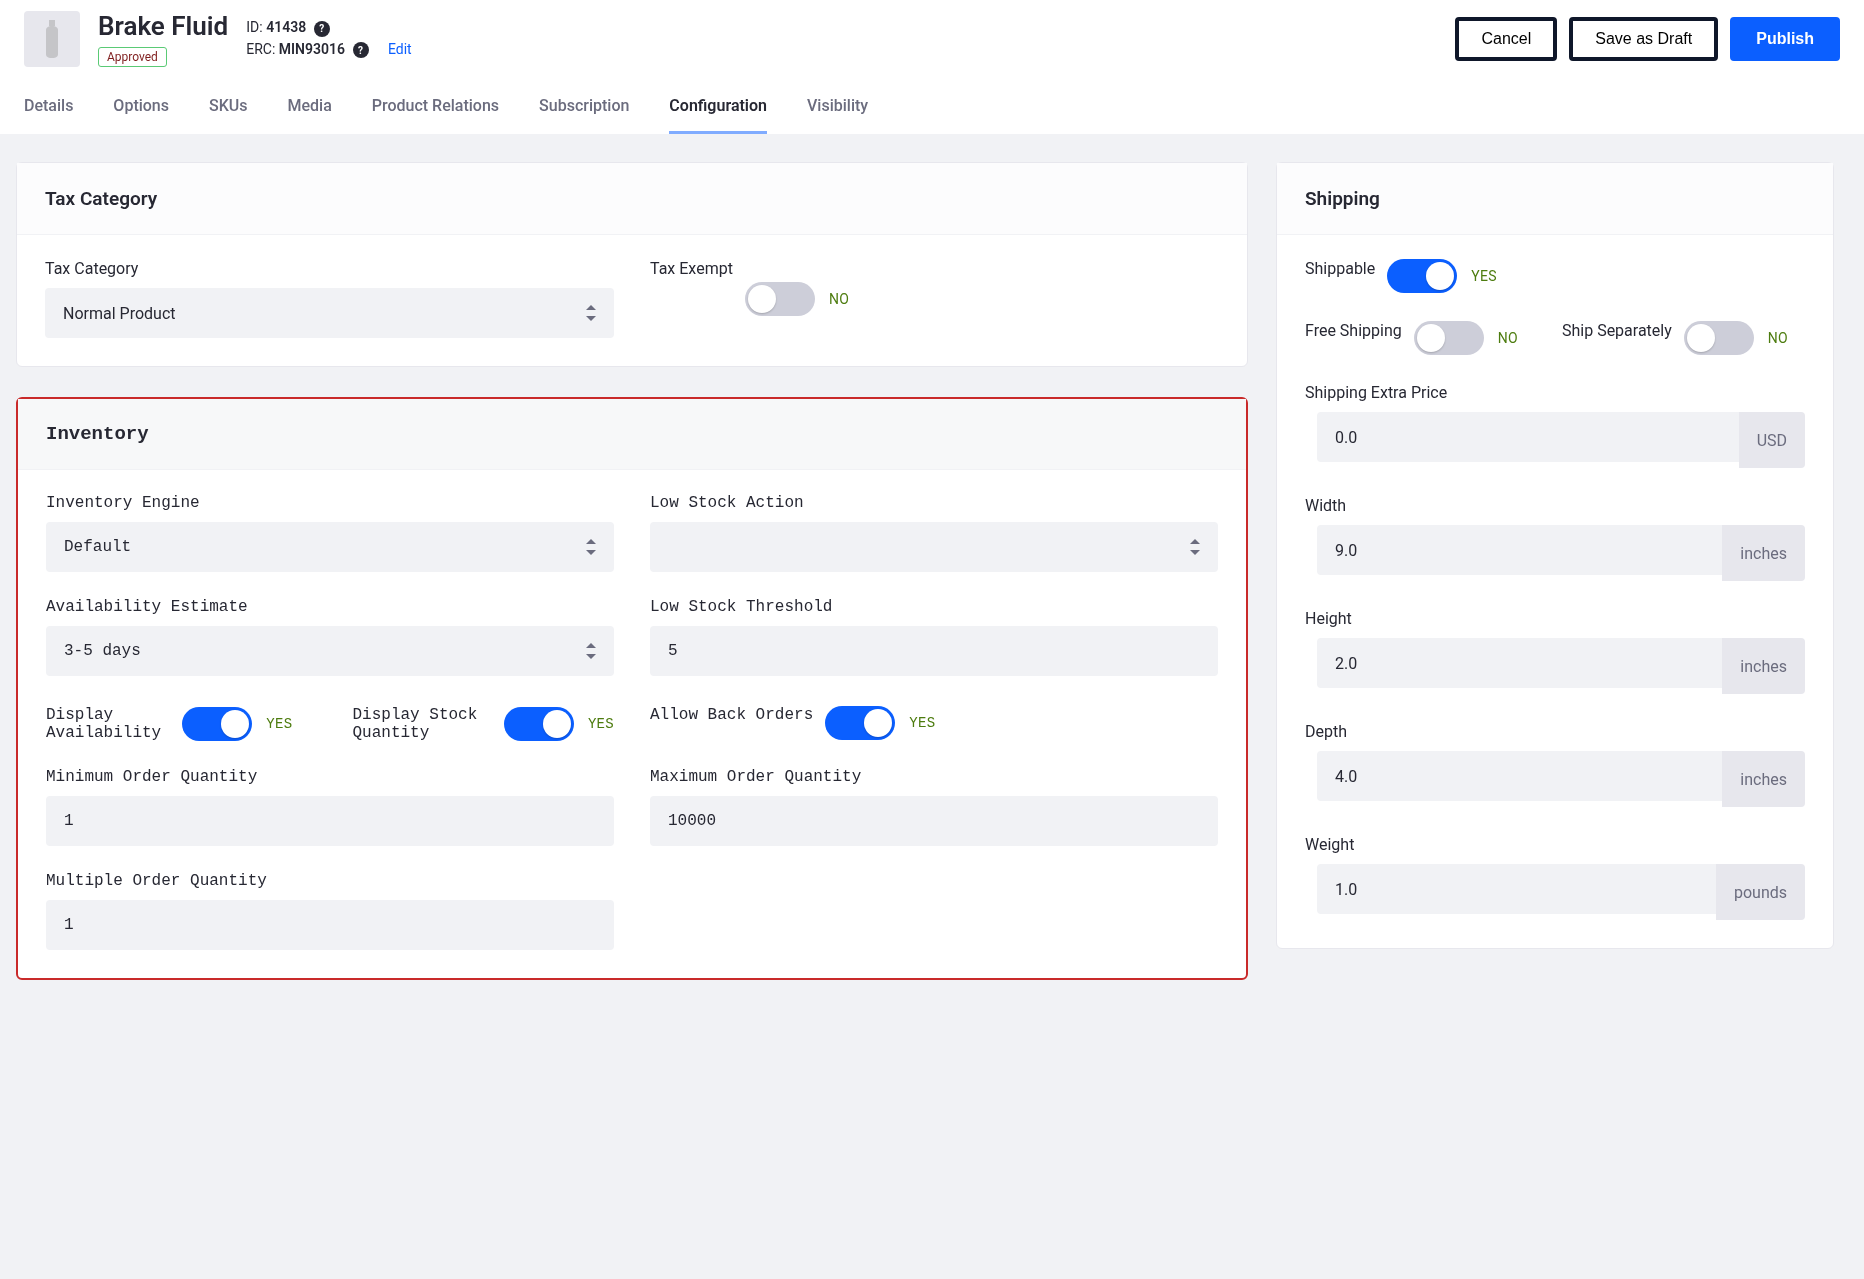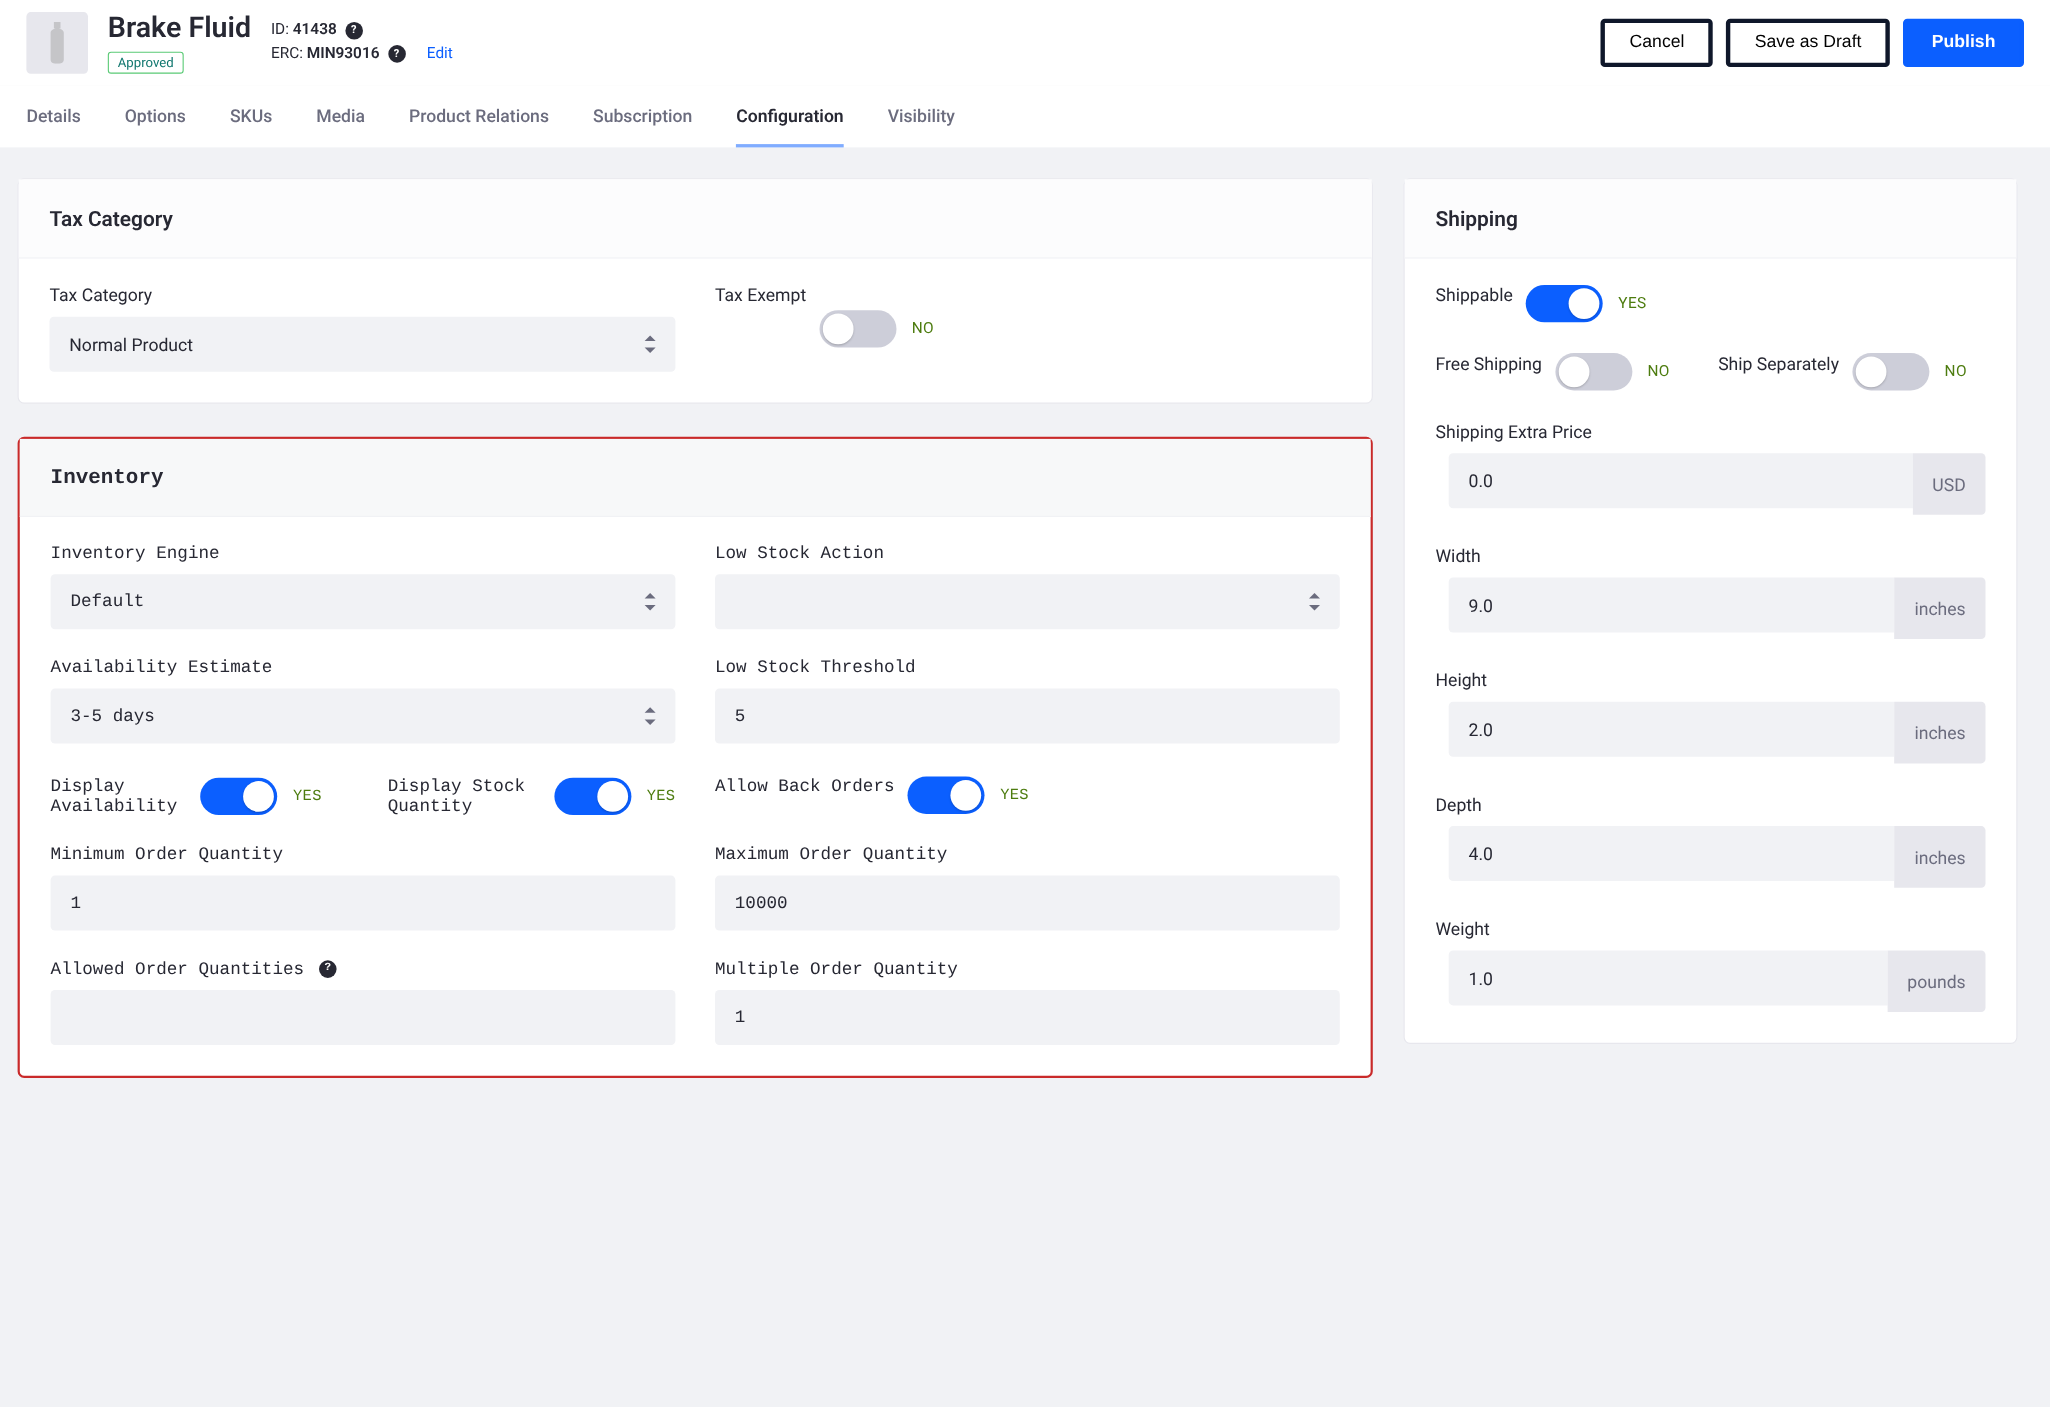--- a/index.html
+++ b/index.html
@@ -6,21 +6,21 @@
   body{font-family:-apple-system,BlinkMacSystemFont,"Segoe UI",Roboto,Helvetica,Arial,sans-serif;background:#f1f2f5;color:#272833;font-size:14px;}
   .page{width:1864px;height:1279px;background:#f1f2f5;position:relative;}
 
   
   .header{background:#fff;height:78px;display:flex;align-items:center;padding:0 24px;justify-content:space-between;}
   .hdr-left{display:flex;align-items:center;gap:18px;}
   .thumb{width:56px;height:56px;background:#e7e7ed;border-radius:4px;display:flex;align-items:center;justify-content:center;}
   .thumb svg{opacity:.45;}
   .title-block{display:flex;flex-direction:column;gap:6px;}
   .prod-title{font-size:26px;font-weight:600;}
-  .approved{display:inline-block;font-size:12px;color:#0f766e;border:1px solid #5aca75;border-radius:3px;padding:2px 8px;background:#fff;width:fit-content;}
+  .approved{display:inline-block;font-size:12px;color:#7f1d1d;border:1px solid #5aca75;border-radius:3px;padding:2px 8px;background:#fff;width:fit-content;}
   .meta-block{font-size:14px;line-height:1.55;color:#272833;}
   .meta-block .lbl{color:#272833;}
   .meta-block strong{font-weight:600;}
   .help-dot{display:inline-flex;width:16px;height:16px;border-radius:50%;background:#272833;color:#fff;font-size:10px;align-items:center;justify-content:center;margin-left:4px;vertical-align:middle;font-weight:700;}
   .link{color:#0b5fff;cursor:pointer;margin-left:16px;}
   .hdr-actions{display:flex;gap:12px;}
   .btn{height:44px;padding:0 22px;border-radius:4px;font-size:16px;font-weight:500;border:4px solid #0f172a;background:#fff;cursor:pointer;}
   .btn-primary{background:#0b5fff;border-color:#0b5fff;color:#fff;font-weight:600;}
 
   
@@ -209,27 +209,20 @@
 
           <div class="field">
             <div class="field-lbl">Minimum Order Quantity</div>
             <div class="input">1</div>
           </div>
           <div class="field">
             <div class="field-lbl">Maximum Order Quantity</div>
             <div class="input">10000</div>
           </div>
 
-          <div class="field">
-            <div class="field-lbl">
-              <span>Allowed Order Quantities</span>
-              <span class="help-dot">?</span>
-            </div>
-            <div class="input"></div>
-          </div>
           <div class="field">
             <div class="field-lbl">Multiple Order Quantity</div>
             <div class="input">1</div>
           </div>
         </div>
       </div>
     </div>
 
     <div class="col-right">
       <div class="panel">

